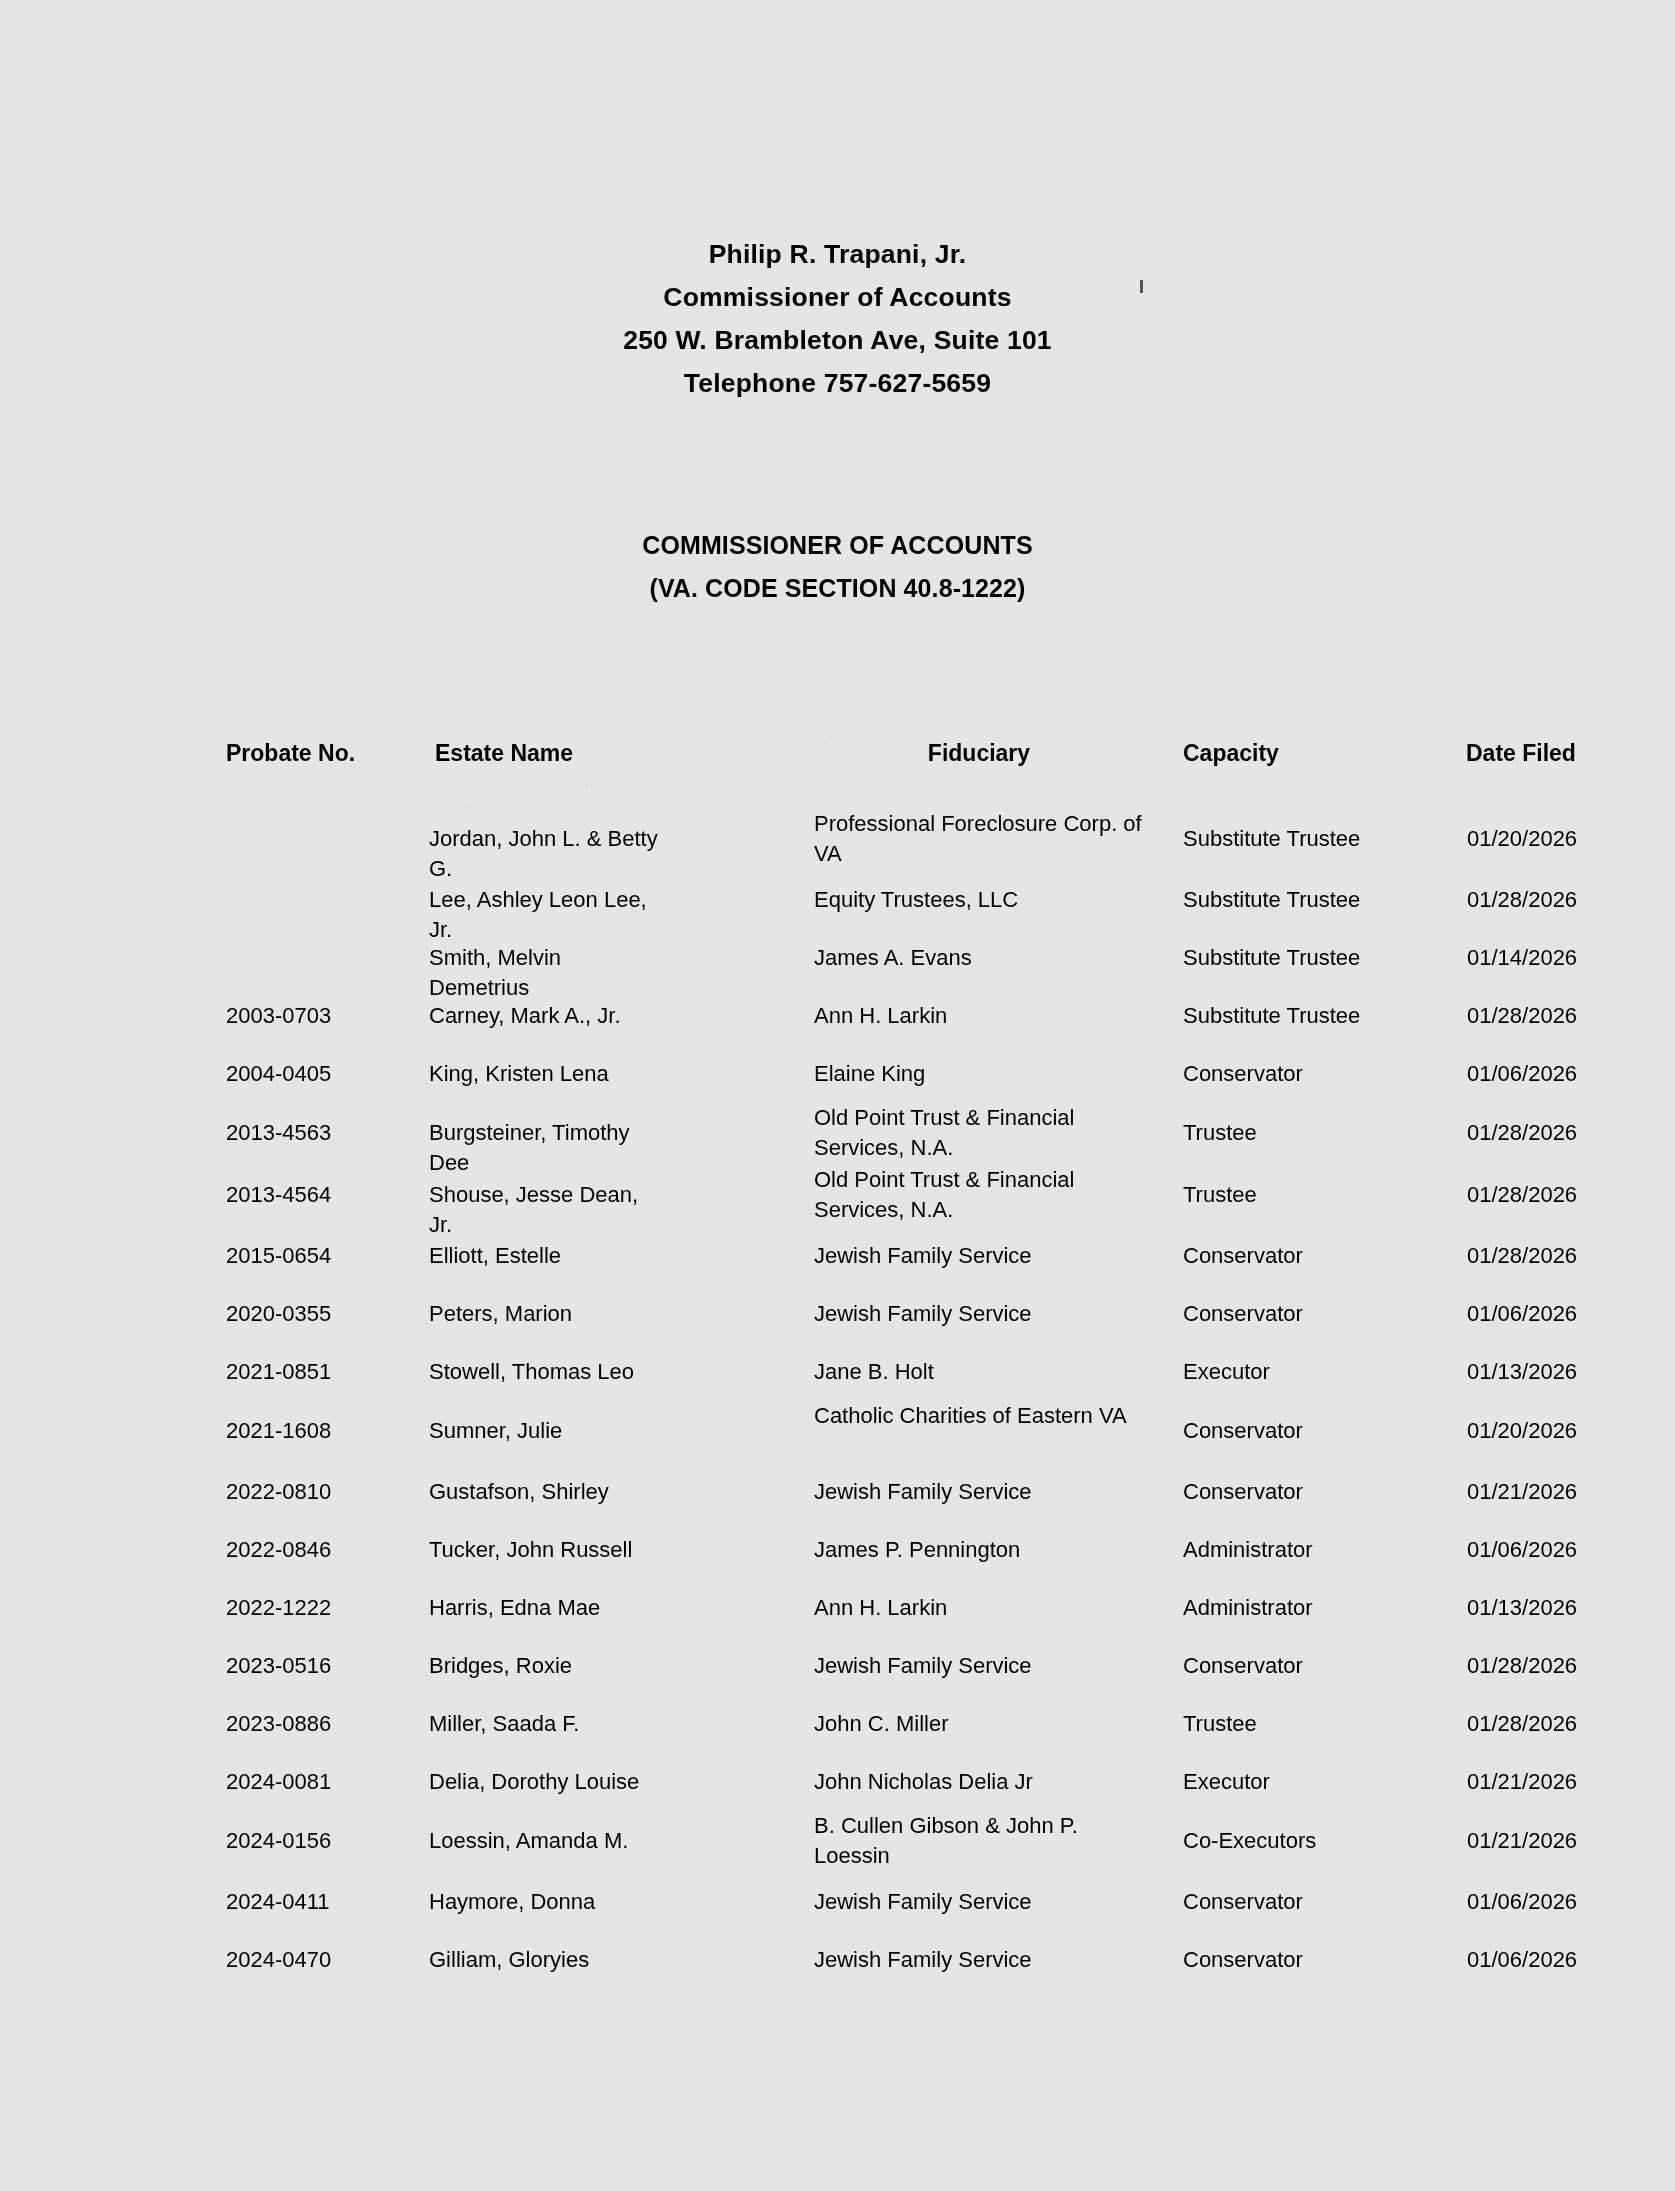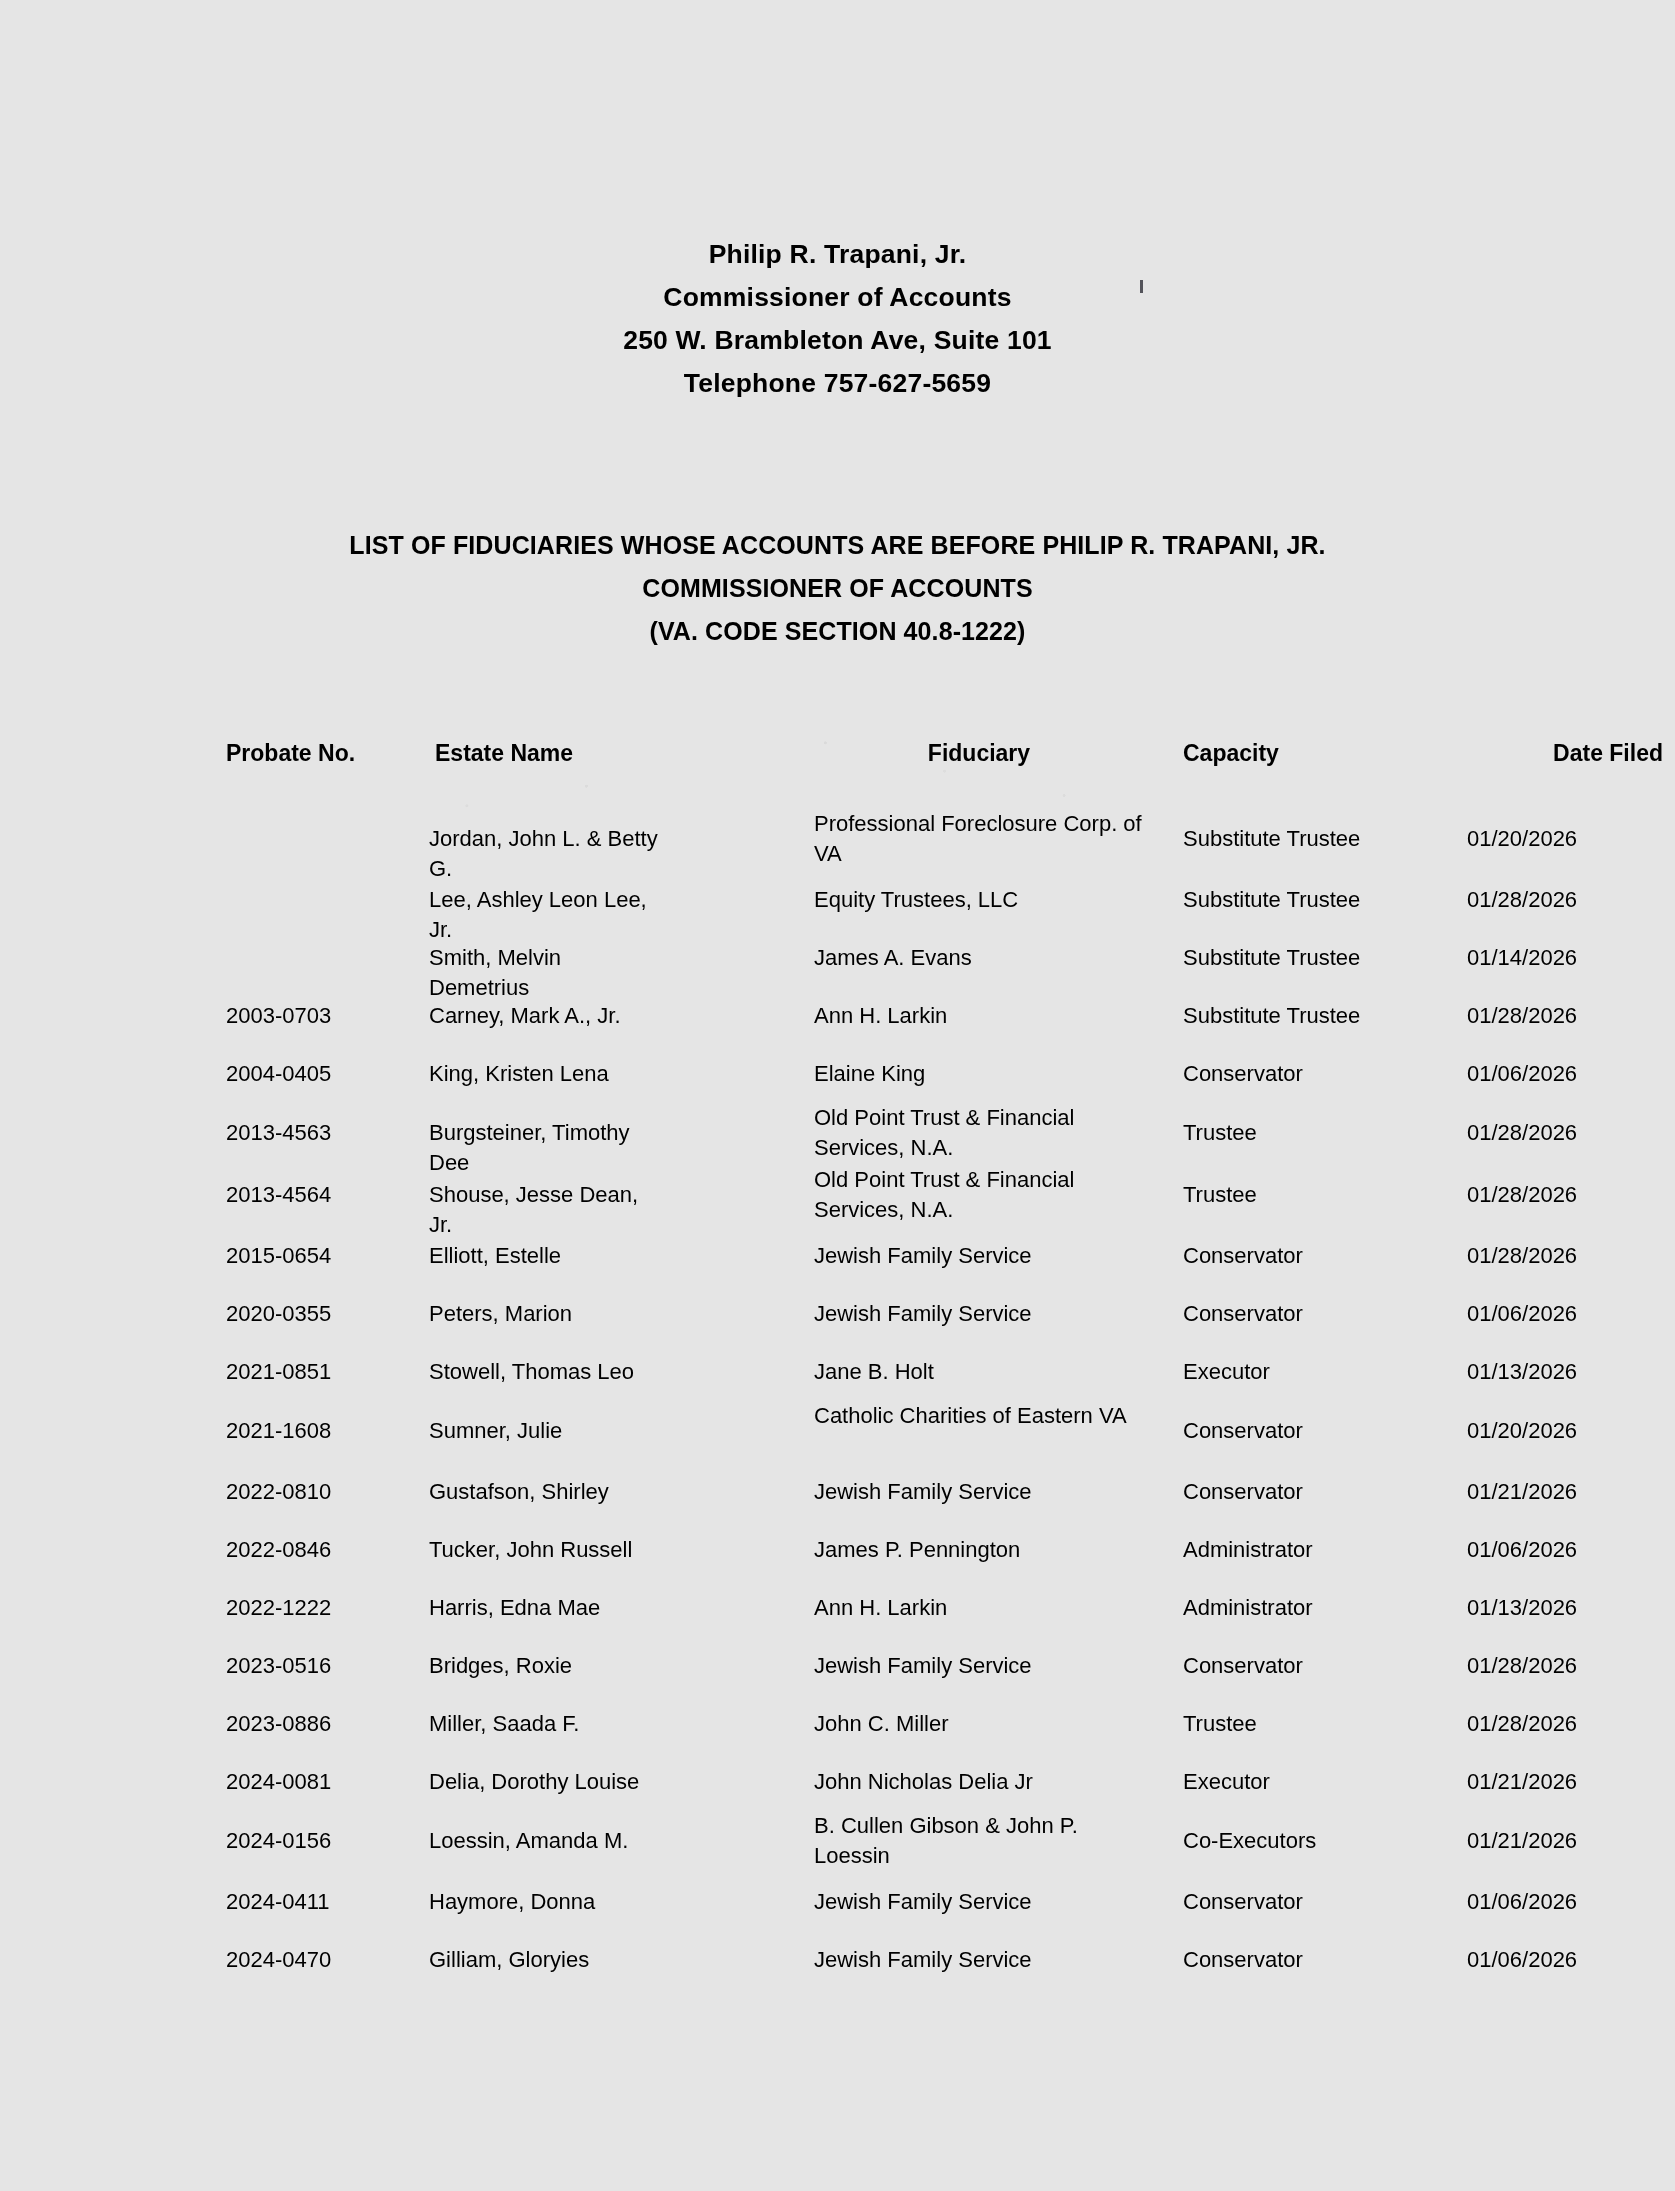--- a/index.html
+++ b/index.html
@@ -83,21 +83,21 @@
     height: 86px;
   }
   .header-row .cell {
     font-weight: bold;
     font-size: 23px;
     top: 15.4px;
   }
   .header-row .c-estate { left: 402px; }
   .header-row .c-fiduciary { left: 781px; text-align: center; }
   .header-row .c-capacity { left: 1139px; }
-  .header-row .c-date { left: 1433px; text-align: right; }
+  .header-row .c-date { left: 1433px; }
 
   
   .row.h1 { height: 58px; }
   .row.h2 { height: 62px; }
   .row.h1 .cell { top: 13.7px; }
   .row.h2 .cell { top: 0px; }
   .row.h2 .c-probate,
   .row.h2 .c-estate,
   .row.h2 .c-capacity,
   .row.h2 .c-date { top: 15.4px; }
@@ -138,21 +138,20 @@
   <div class="letterhead">
     <div class="lh-line">Philip R. Trapani, Jr.</div>
     <div class="lh-line">Commissioner of Accounts</div>
     <div class="lh-line">250 W. Brambleton Ave, Suite 101</div>
     <div class="lh-line">Telephone 757-627-5659</div>
   </div>
 
   <div class="speck"></div>
 
   <div class="titleblock">
-    <div class="tb-line">LIST OF FIDUCIARIES WHOSE ACCOUNTS ARE BEFORE PHILIP R. TRAPANI, JR.</div>
     <div class="tb-line">COMMISSIONER OF ACCOUNTS</div>
     <div class="tb-line">(VA. CODE SECTION 40.8-1222)</div>
   </div>
 
   <div class="scanband"></div>
 
   <div class="table">
 
     <div class="row header-row">
       <div class="cell c-probate">Probate No.</div>

